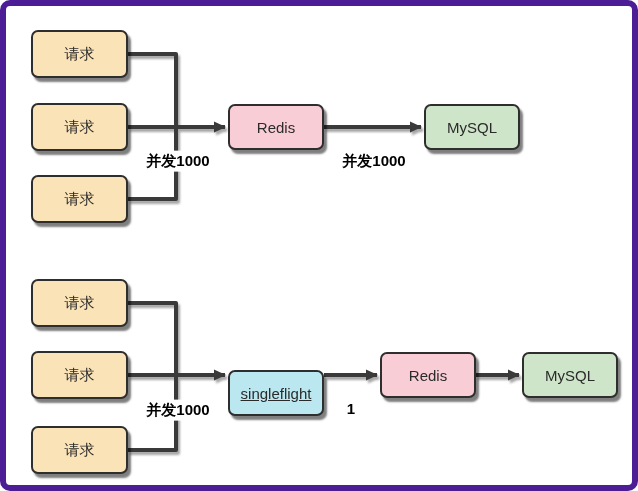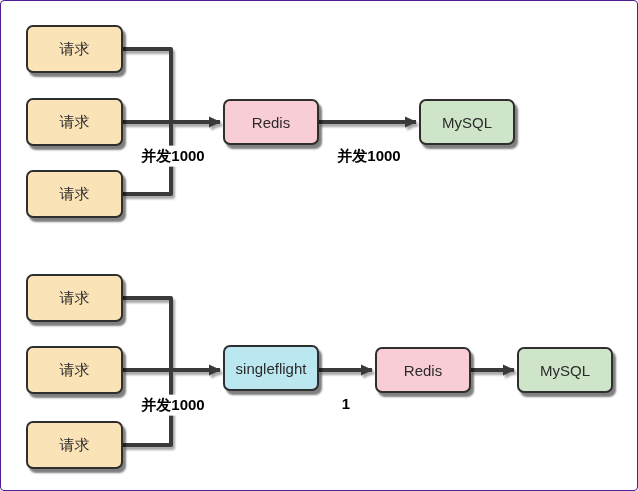--- a/index.html
+++ b/index.html
@@ -7,22 +7,22 @@
     padding: 0;
     background: #ffffff;
     font-family: "Liberation Sans", "DejaVu Sans", sans-serif;
   }
   #canvas {
     position: relative;
     width: 638px;
     height: 491px;
     box-sizing: border-box;
     background: #ffffff;
-    border: 1px solid #4c1d95;
-    border-radius: 4px;
+    border: 6px solid #4c1d95;
+    border-radius: 10px;
     overflow: hidden;
   }
   #edge-layer {
     position: absolute;
     left: 0; top: 0;
     width: 638px; height: 491px;
     filter: drop-shadow(2px 3px 1px rgba(0,0,0,0.35));
   }
   .node {
     position: absolute;
@@ -90,21 +90,21 @@
       </div>
       <div class="node" style="left: 25px; top: 273px; width: 97px; height: 48px; background: rgb(251, 227, 184); border-color: rgb(46, 46, 46); color: rgb(43, 43, 43);">
         <span>请求</span>
       </div>
       <div class="node" style="left: 25px; top: 345px; width: 97px; height: 48px; background: rgb(251, 227, 184); border-color: rgb(46, 46, 46); color: rgb(43, 43, 43);">
         <span>请求</span>
       </div>
       <div class="node" style="left: 25px; top: 420px; width: 97px; height: 48px; background: rgb(251, 227, 184); border-color: rgb(46, 46, 46); color: rgb(43, 43, 43);">
         <span>请求</span>
       </div>
-      <div class="node" style="left: 222px; top: 344px; width: 96px; height: 46px; background: rgb(187, 231, 240); border-color: rgb(46, 46, 46); color: rgb(43, 43, 43);">
+      <div class="node" style="left: 222px; top: 364px; width: 96px; height: 46px; background: rgb(187, 231, 240); border-color: rgb(46, 46, 46); color: rgb(43, 43, 43); text-decoration: underline;">
         <span>singleflight</span>
       </div>
       <div class="node" style="left: 374px; top: 346px; width: 96px; height: 46px; background: rgb(249, 205, 213); border-color: rgb(46, 46, 46); color: rgb(43, 43, 43);">
         <span>Redis</span>
       </div>
       <div class="node" style="left: 516px; top: 346px; width: 96px; height: 46px; background: rgb(207, 229, 201); border-color: rgb(46, 46, 46); color: rgb(43, 43, 43);">
         <span>MySQL</span>
       </div>
     </div>
   <div id="label-layer">

